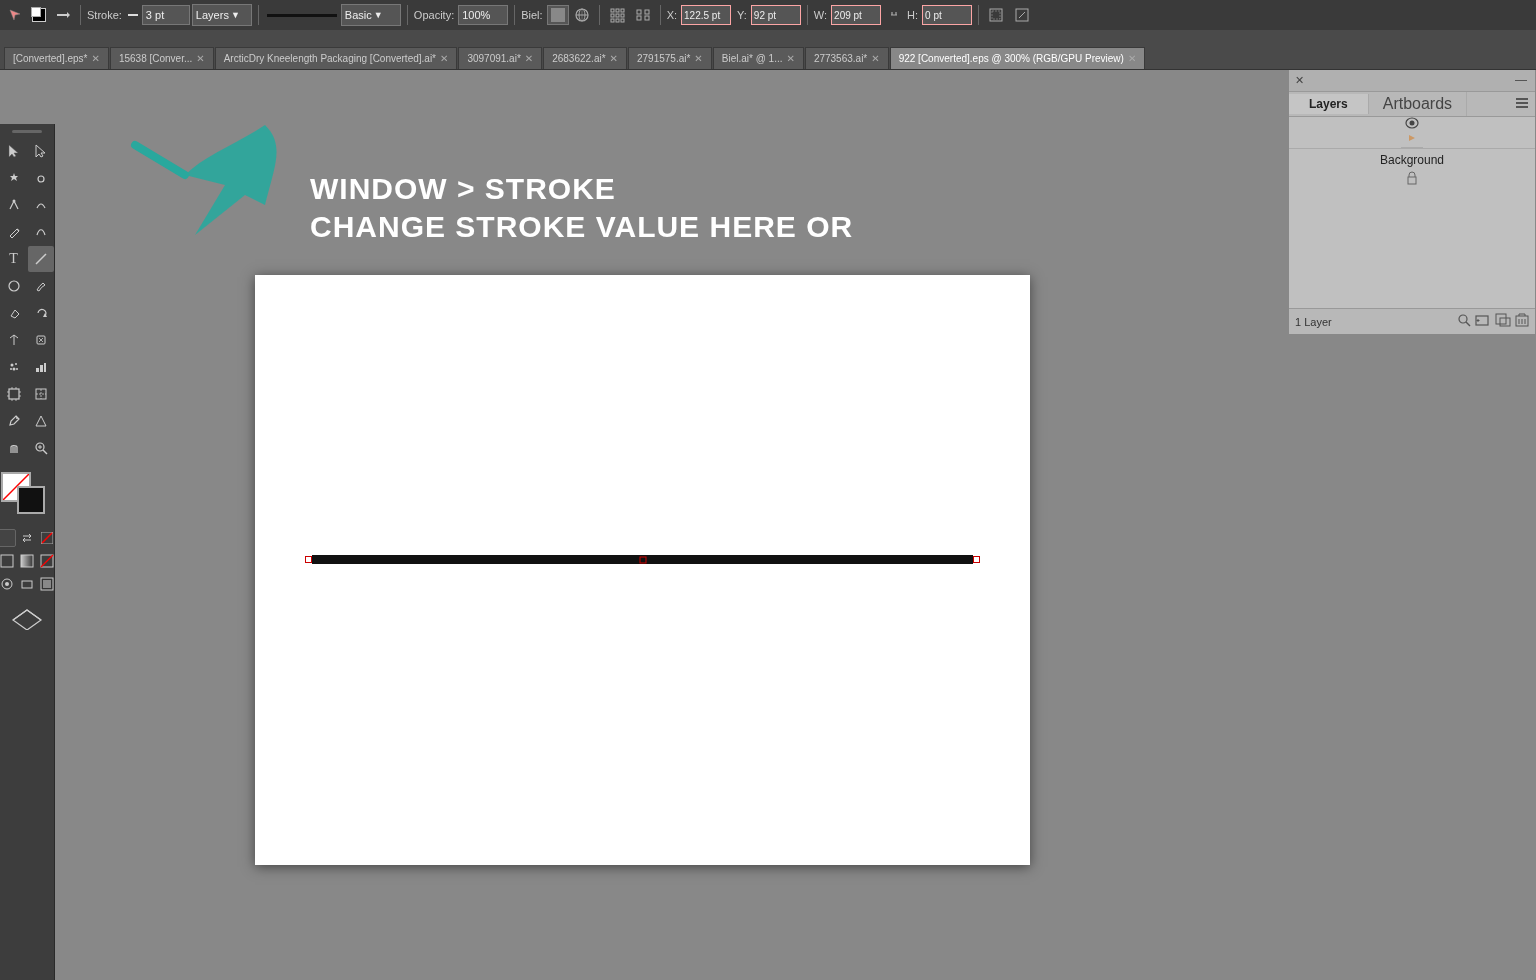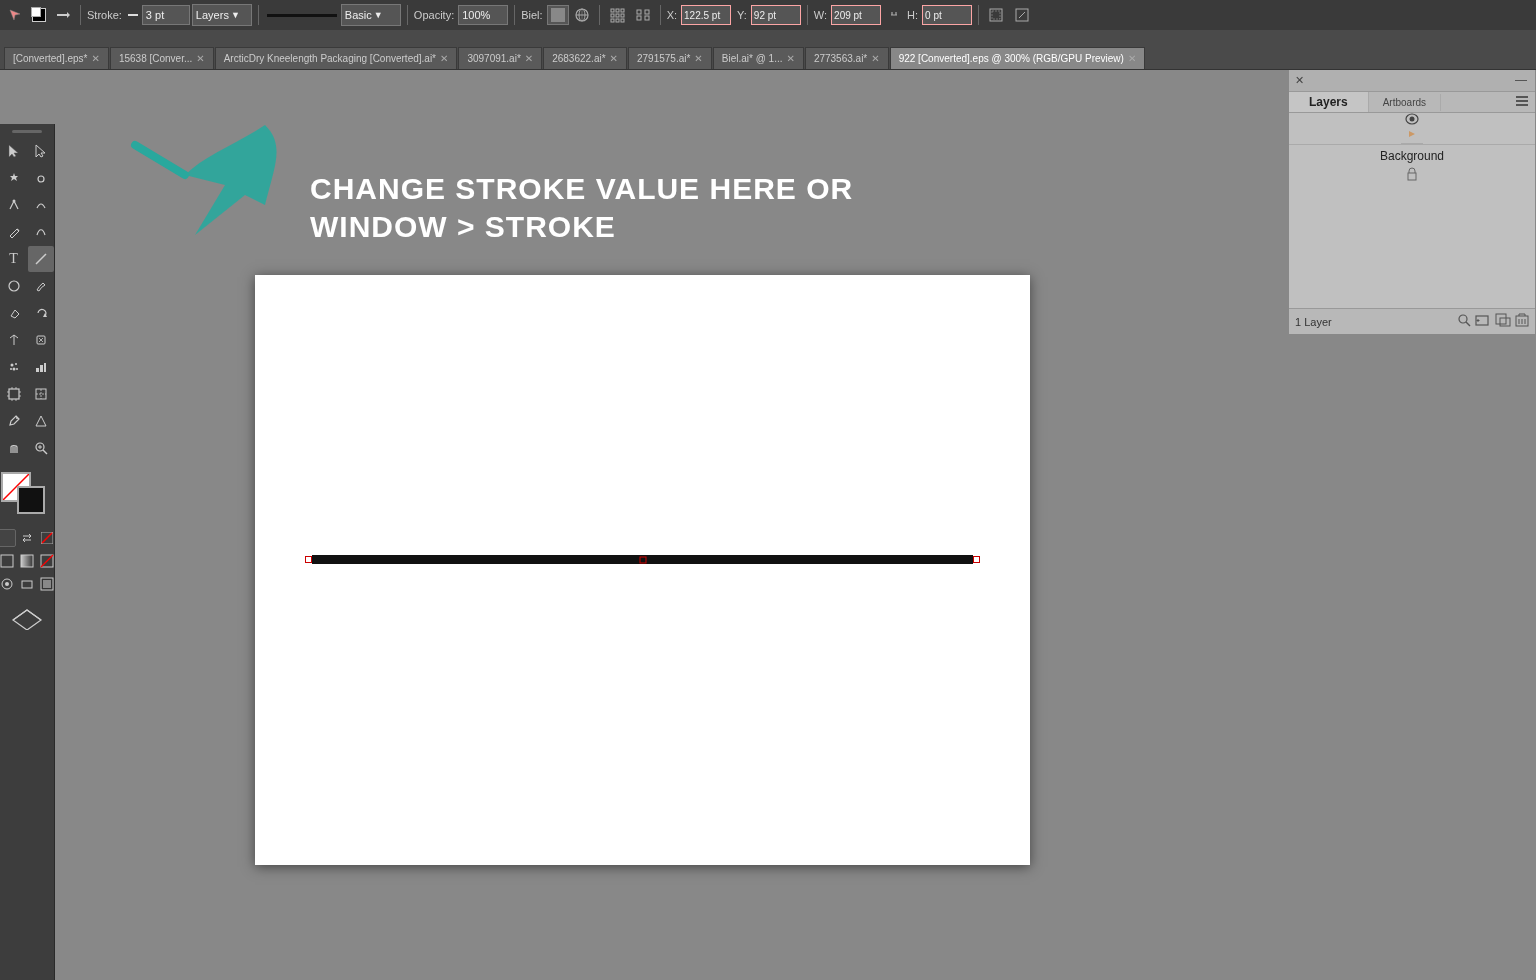--- a/index.html
+++ b/index.html
@@ -578,22 +578,22 @@
   <div style="position:absolute;left:55px;right:0;top:0;bottom:0;background:#888;overflow:hidden;">
 
     <svg width="240" height="200" style="position:absolute;top:25px;left:50px;pointer-events:none;">
 
       <path d="M160 30 C130 50 100 60 80 80 L120 90 L90 140 L140 100 L160 110 C170 70 180 50 160 30 Z" fill="#29A89D" opacity="0.9"></path>
 
       <path d="M80 80 L30 50" stroke="#29A89D" stroke-width="8" stroke-linecap="round"></path>
     </svg>
 
     <div style="position:absolute;top:100px;left:255px;color:white;font-weight:900;font-family:'Arial Black',Arial,sans-serif;font-size:30px;text-transform:uppercase;line-height:1.25;letter-spacing:1px;pointer-events:none;">
+      <div>WINDOW &gt; STROKE</div>
       <div>CHANGE STROKE VALUE HERE OR</div>
-      <div>WINDOW &gt; STROKE</div>
     </div>
 
     <div style="position:absolute;left:200px;top:205px;width:775px;height:590px;background:white;box-shadow:0 2px 12px rgba(0,0,0,0.5);">
 
       <div style="position:absolute;top:280px;left:50px;right:50px;display:flex;align-items:center;">
 
         <div style="width:7px;height:7px;border:1.5px solid #cc0000;background:transparent;position:relative;z-index:2;flex-shrink:0;"></div>
 
         <div style="flex:1;height:9px;background:#111;position:relative;z-index:1;">
 
@@ -611,21 +611,21 @@
         <span style="flex:1;"></span>
         <div style="display:flex;flex-direction:column;gap:1px;cursor:pointer;padding:2px;">
           <div style="width:12px;height:1px;background:#555;"></div>
         </div>
       </div>
 
       <div style="display:flex;align-items:center;background:#b8b8b8;border-bottom:1px solid #999;">
         <div style="padding:3px 20px;font-size:12px;color:#222;font-weight:bold;background:#c5c5c5;border-right:1px solid #aaa;cursor:pointer;">
           <span>Layers</span>
         </div>
-        <div style="padding:3px 14px;font-size:10px;color:#444;border-right:1px solid #aaa;cursor:pointer;">
+        <div style="padding:3px 14px;font-size:16px;color:#444;border-right:1px solid #aaa;cursor:pointer;">
           <span>Artboards</span>
         </div>
         <div style="margin-left:auto;padding:0 6px;cursor:pointer;">
           <svg width="14" height="12" viewBox="0 0 14 12">
               <rect x="1" y="1" width="12" height="2" fill="#555"></rect>
               <rect x="1" y="5" width="12" height="2" fill="#555"></rect>
               <rect x="1" y="9" width="12" height="2" fill="#555"></rect>
             </svg>
         </div>
       </div>

